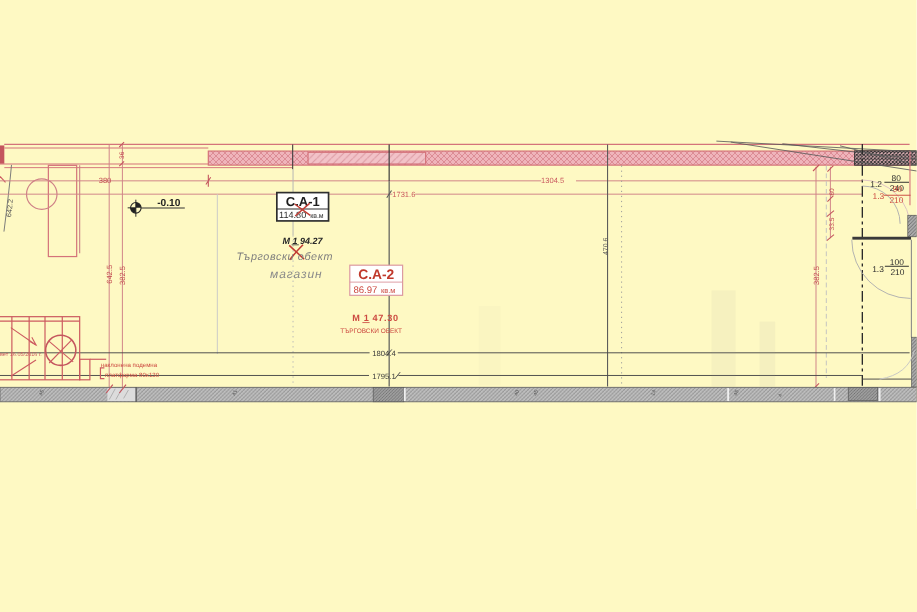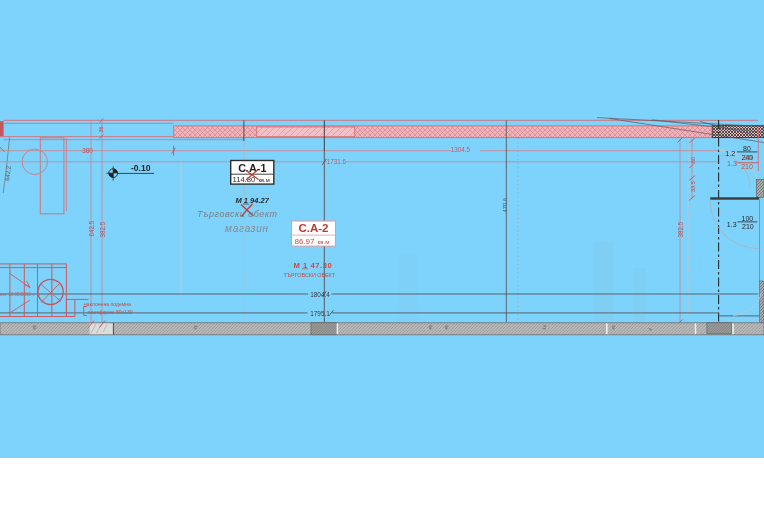--- a/index.html
+++ b/index.html
@@ -1,16 +1,16 @@
 <!DOCTYPE html>
 <html><head>
 <meta charset="utf-8">
 <style>
   html,body{margin:0;padding:0;background:#ffffff;}
-  #page{position:relative;width:764px;height:458px;background:#7dd3fc;overflow:hidden;
+  #page{position:relative;width:764px;height:510px;background:#fef9c3;overflow:hidden;
         font-family:"Liberation Sans", sans-serif;}
   svg text{font-family:"Liberation Sans", sans-serif;}
 </style>
 </head>
 <body>
 <div id="page">
 <svg width="764" height="510" viewBox="0 0 764 510" xmlns="http://www.w3.org/2000/svg">
 <defs>
   <pattern id="pinkcross" width="5" height="5" patternUnits="userSpaceOnUse">
     <rect width="5" height="5" fill="#efb4bb"></rect>

